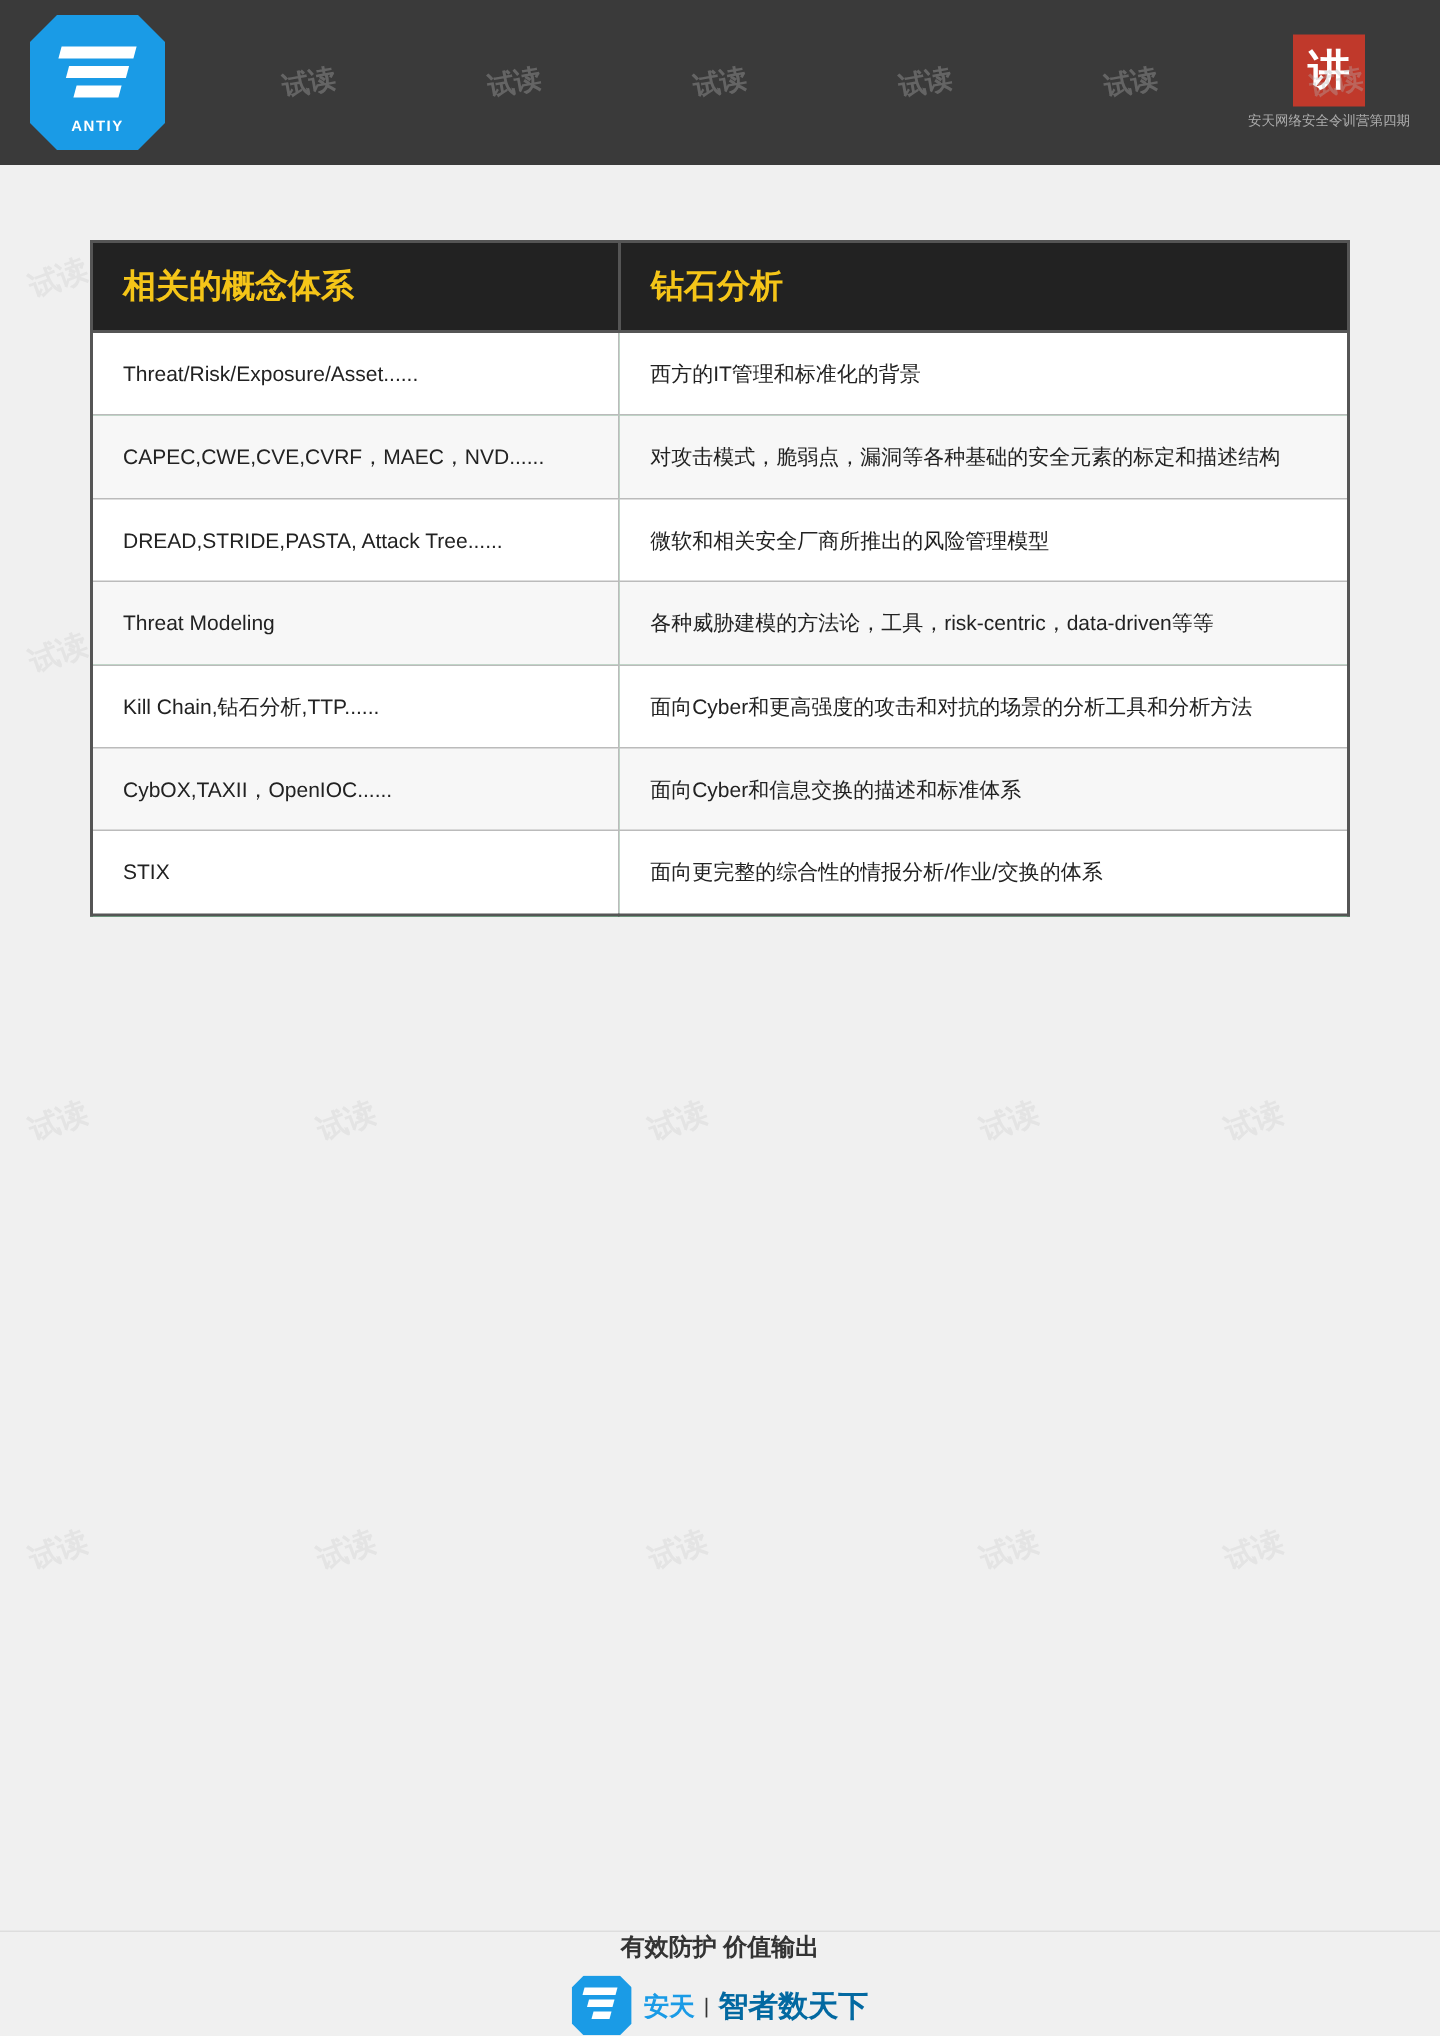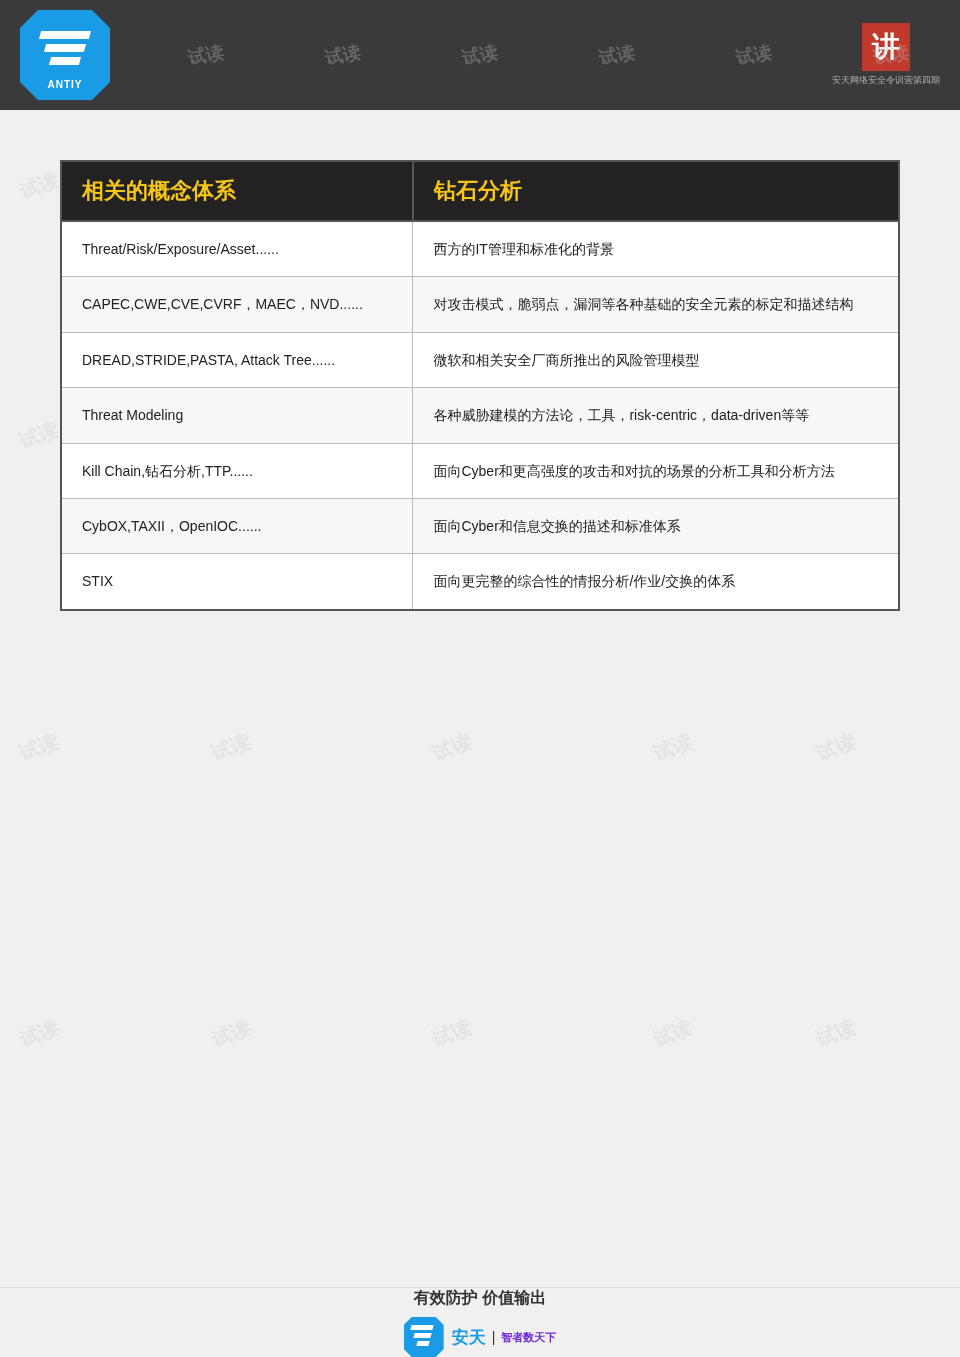--- a/index.html
+++ b/index.html
@@ -328,16 +328,16 @@
     <div class="footer-logo-icon">
       <div class="footer-logo-inner">
         <div class="footer-stripe"></div>
         <div class="footer-stripe"></div>
         <div class="footer-stripe"></div>
       </div>
     </div>
     <div style="display:flex;align-items:center;gap:2px;">
       <span style="color:#1a9be6;font-size:17px;font-weight:bold;">安天</span>
       <span style="color:#333;font-size:14px;margin-left:4px;">|</span>
-      <span style="color:#6d28d9;font-size:11px;font-weight:bold;margin-left:4px;">智者数天下</span>
+      <span style="color:#0369a1;font-size:20px;font-weight:bold;margin-left:4px;">智者数天下</span>
     </div>
   </div>
 </div>
 
 </body></html>

